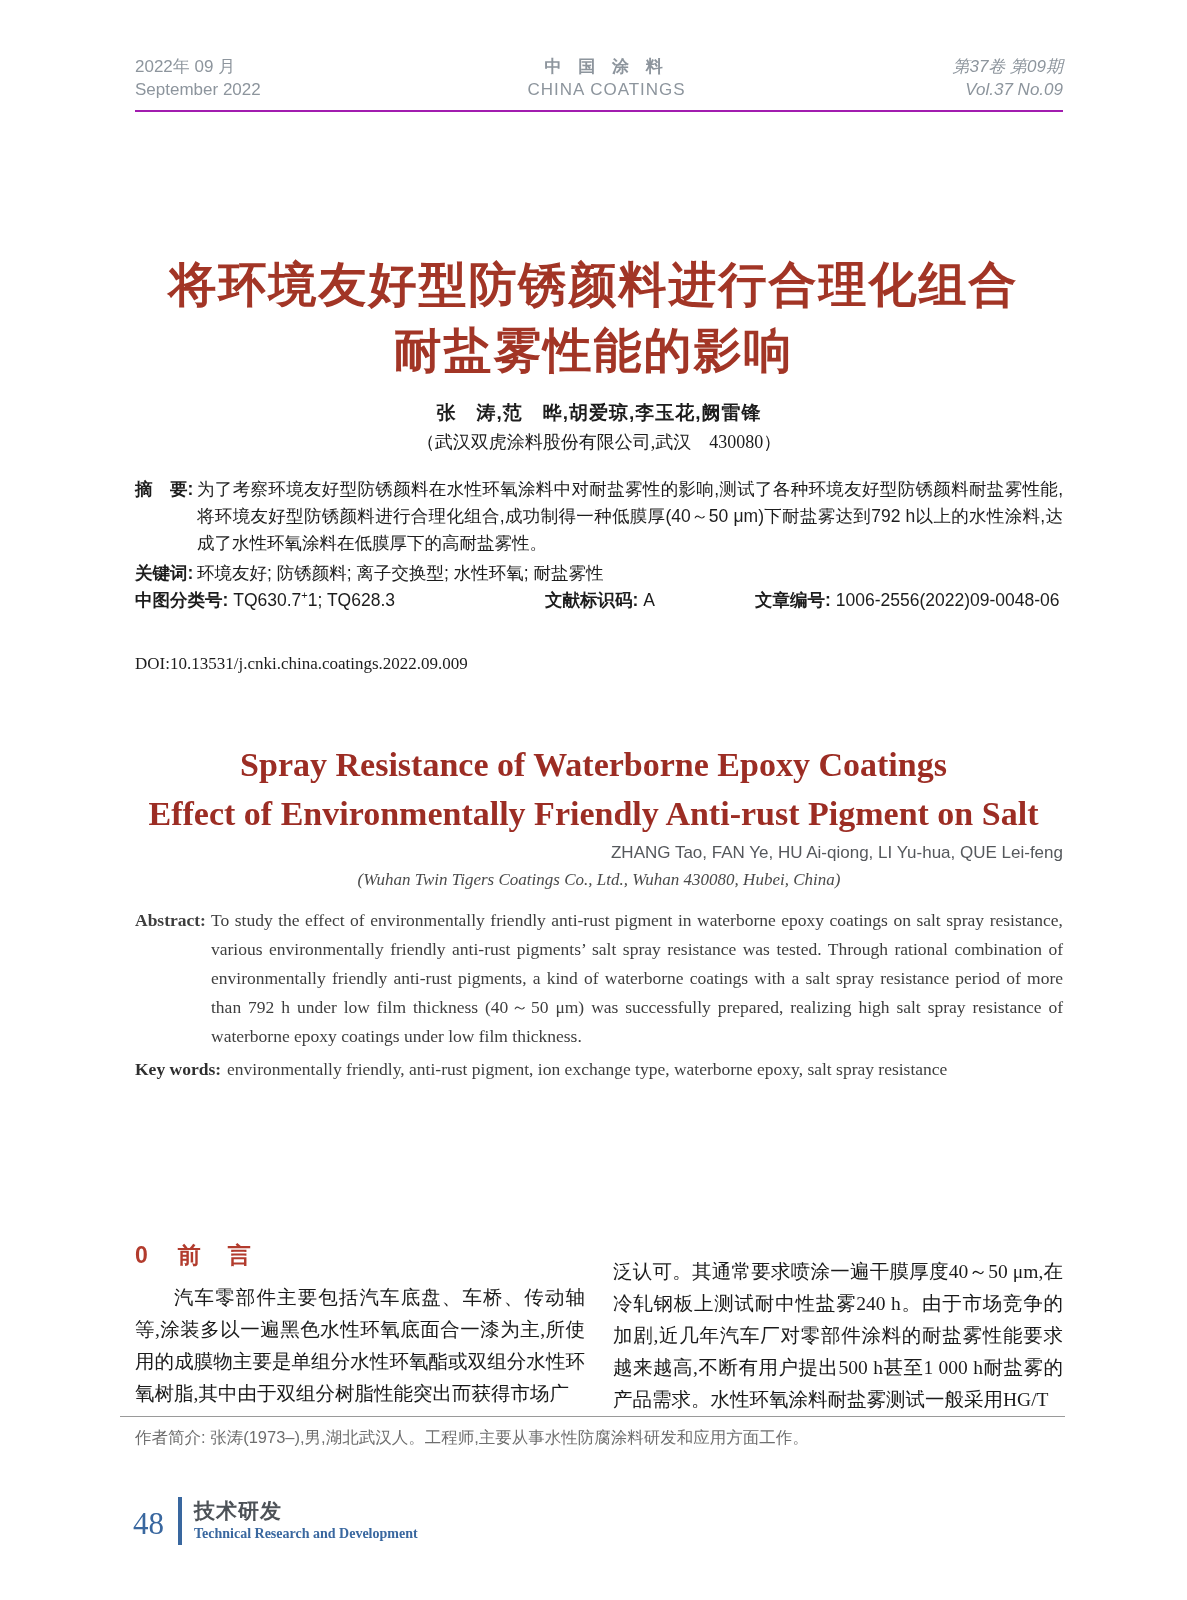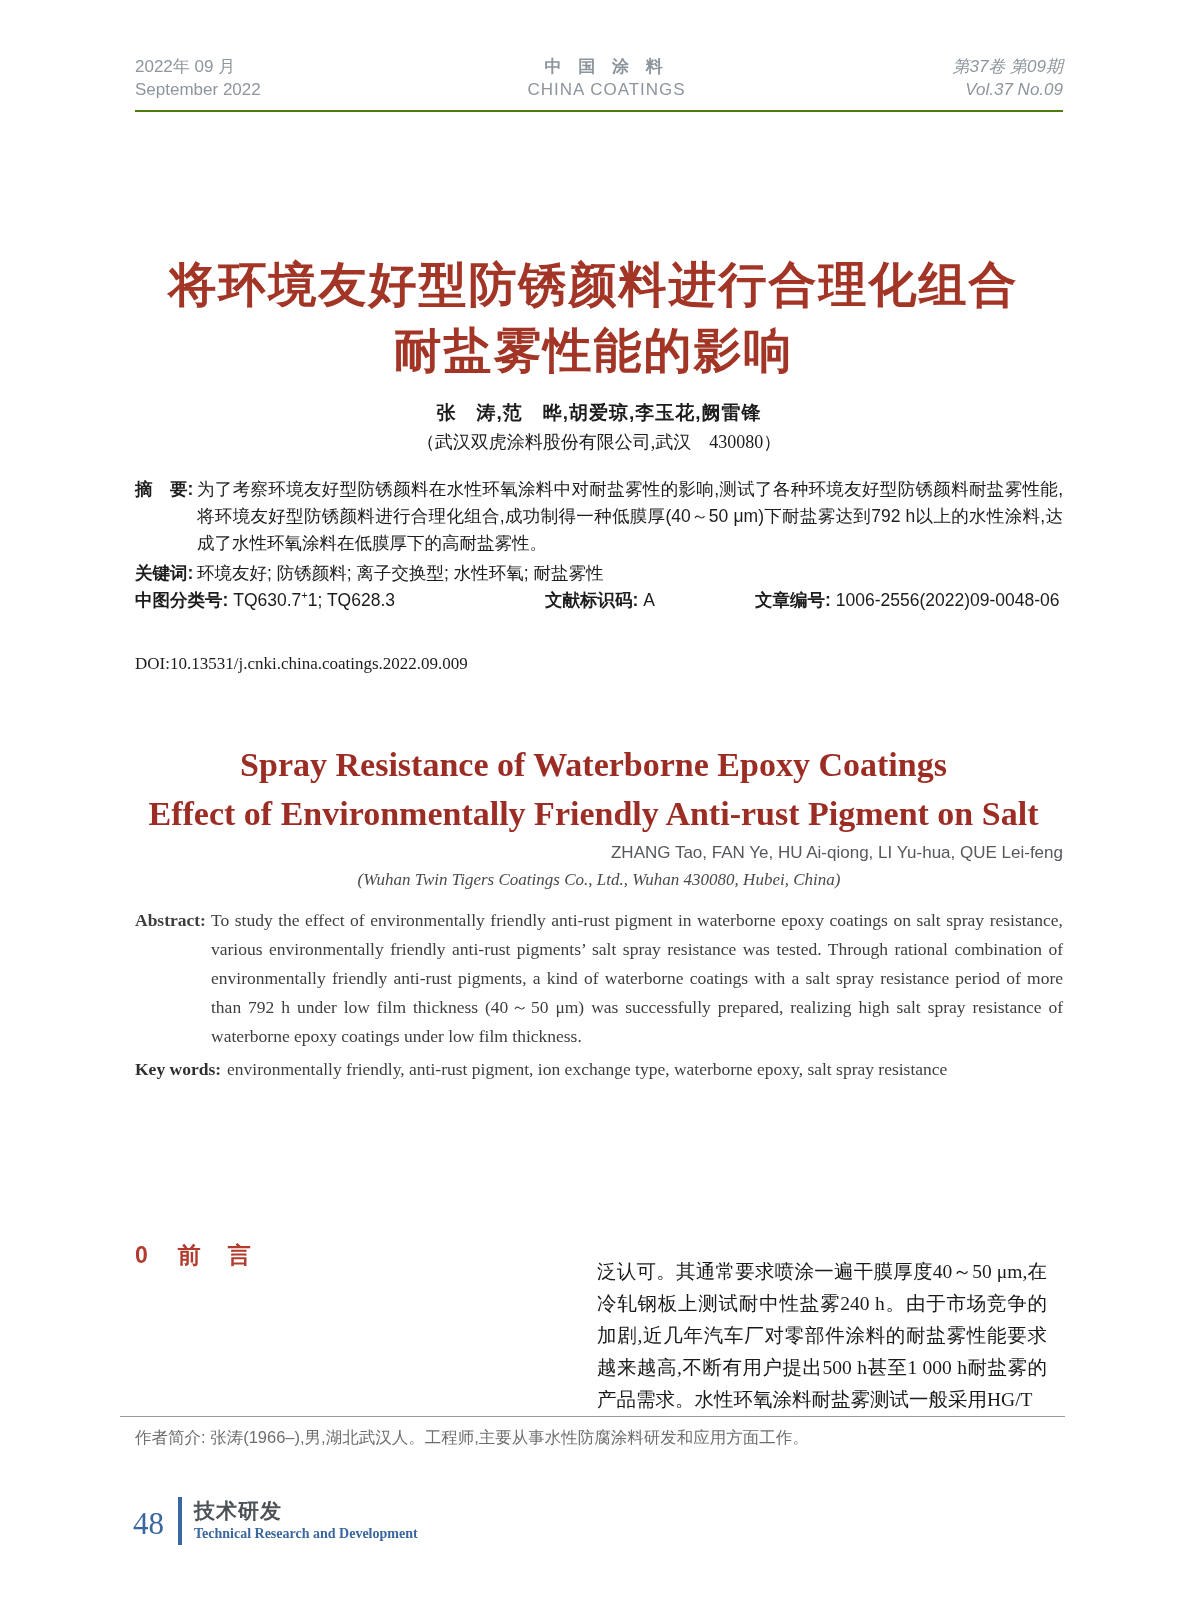--- a/index.html
+++ b/index.html
@@ -11,21 +11,21 @@
     font-family:"Liberation Sans",sans-serif;
     color:#222;
     overflow:hidden;
   }
   .abs{position:absolute;}
   
   .jheader{
     top:55px;left:135px;width:928px;
     display:flex;justify-content:space-between;align-items:flex-start;
     color:#8d959d;font-size:17px;line-height:23px;
-    padding-bottom:9px;border-bottom:2px solid #4d7c0f;
+    padding-bottom:9px;border-bottom:2px solid #a21caf;
   }
   .jheader .col{display:flex;flex-direction:column;}
   .jheader .c-left{text-align:left;}
   .jheader .c-center{text-align:center;letter-spacing:1px;}
   .jheader .c-center .cn{letter-spacing:6px;font-weight:bold;}
   .jheader .c-right{text-align:right;font-style:italic;}
   
   .cn-title{
     top:252px;left:90px;width:1007px;
     text-align:center;color:#a23526;
@@ -85,21 +85,21 @@
     top:906px;left:135px;width:928px;
     font-family:"Liberation Serif",serif;
     font-size:17.5px;line-height:29px;color:#3e3e3e;
   }
   .en-abstract .hang{padding-left:76px;}
   .en-keywords{margin-top:4px;position:relative;padding-left:92px;}
   .en-keywords .hlabel{position:absolute;left:0;top:0;font-weight:bold;color:#2f2f2f;}
   
   .body-cols{
     top:1240px;left:135px;width:928px;
-    display:flex;gap:12px;
+    display:flex;gap:28px;
   }
   .bcol{width:450px;font-family:"Liberation Serif",serif;
     font-size:19.5px;line-height:32px;color:#1a1a1a;text-align:justify;}
   .sec-head{
     color:#b23b2d;font-family:"Liberation Sans",sans-serif;
     font-weight:bold;font-size:23px;line-height:30px;margin-bottom:12px;
     letter-spacing:2px;
   }
   .sec-head .sec-num{margin-right:28px;}
   .bcol .indent{ text-indent:2em; margin:0;}
@@ -198,29 +198,30 @@
       <span class="hlabel">Key words:</span>
       <span>environmentally friendly, anti-rust pigment, ion exchange type, waterborne epoxy, salt spray resistance</span>
     </div>
   </div>
 
   <div class="abs body-cols">
     <div class="bcol">
       <div class="sec-head">
         <span class="sec-num">0</span><span>前　言</span>
       </div>
+      <p class="indent">汽车零部件主要包括汽车底盘、车桥、传动轴等,涂装多以一遍黑色水性环氧底面合一漆为主,所使用的成膜物主要是单组分水性环氧酯或双组分水性环氧树脂,其中由于双组分树脂性能突出而获得市场广</p>
     </div>
     <div class="bcol">
       <p class="noindent">泛认可。其通常要求喷涂一遍干膜厚度40～50 μm,在冷轧钢板上测试耐中性盐雾240 h。由于市场竞争的加剧,近几年汽车厂对零部件涂料的耐盐雾性能要求越来越高,不断有用户提出500 h甚至1 000 h耐盐雾的产品需求。水性环氧涂料耐盐雾测试一般采用HG/T</p>
     </div>
   </div>
 
   <div class="abs foot-rule"></div>
   <div class="abs footnotes">
-    <div>作者简介: 张涛(1966–),男,湖北武汉人。工程师,主要从事水性防腐涂料研发和应用方面工作。</div>
+    <div>作者简介: 张涛(1973–),男,湖北武汉人。工程师,主要从事水性防腐涂料研发和应用方面工作。</div>
   </div>
 
   <div class="abs page-footer">
     <div class="pf-num">48</div>
     <div class="pf-bar"></div>
     <div class="pf-col">
       <span class="pf-cn">技术研发</span>
       <span class="pf-en">Technical Research and Development</span>
     </div>
   </div>

